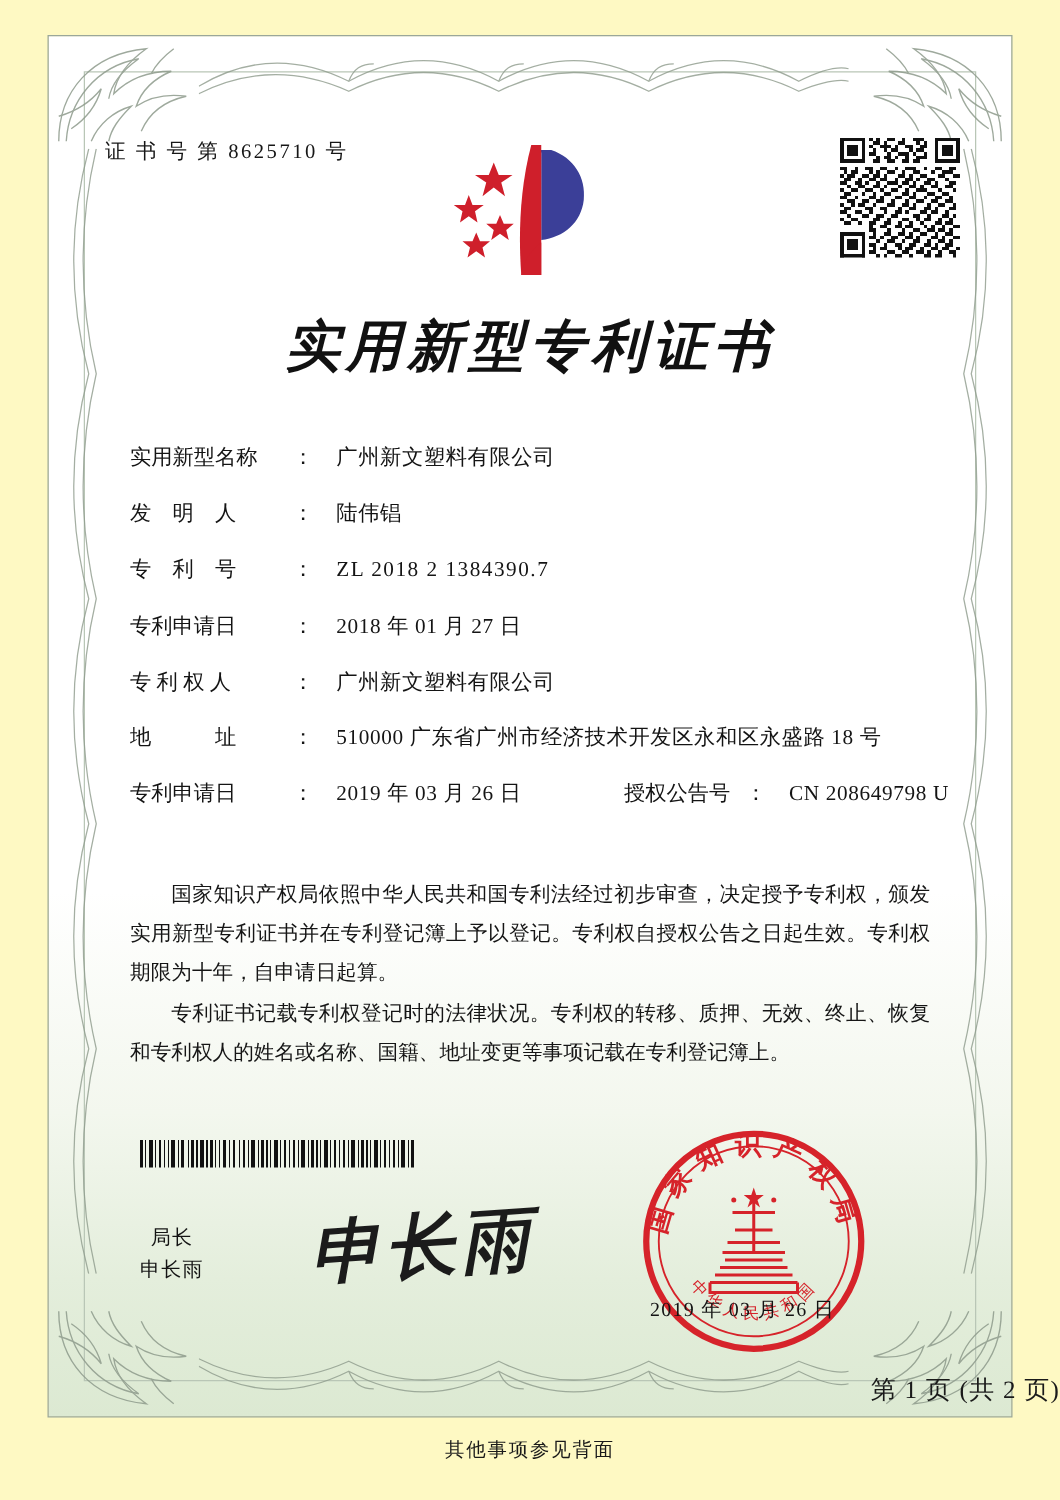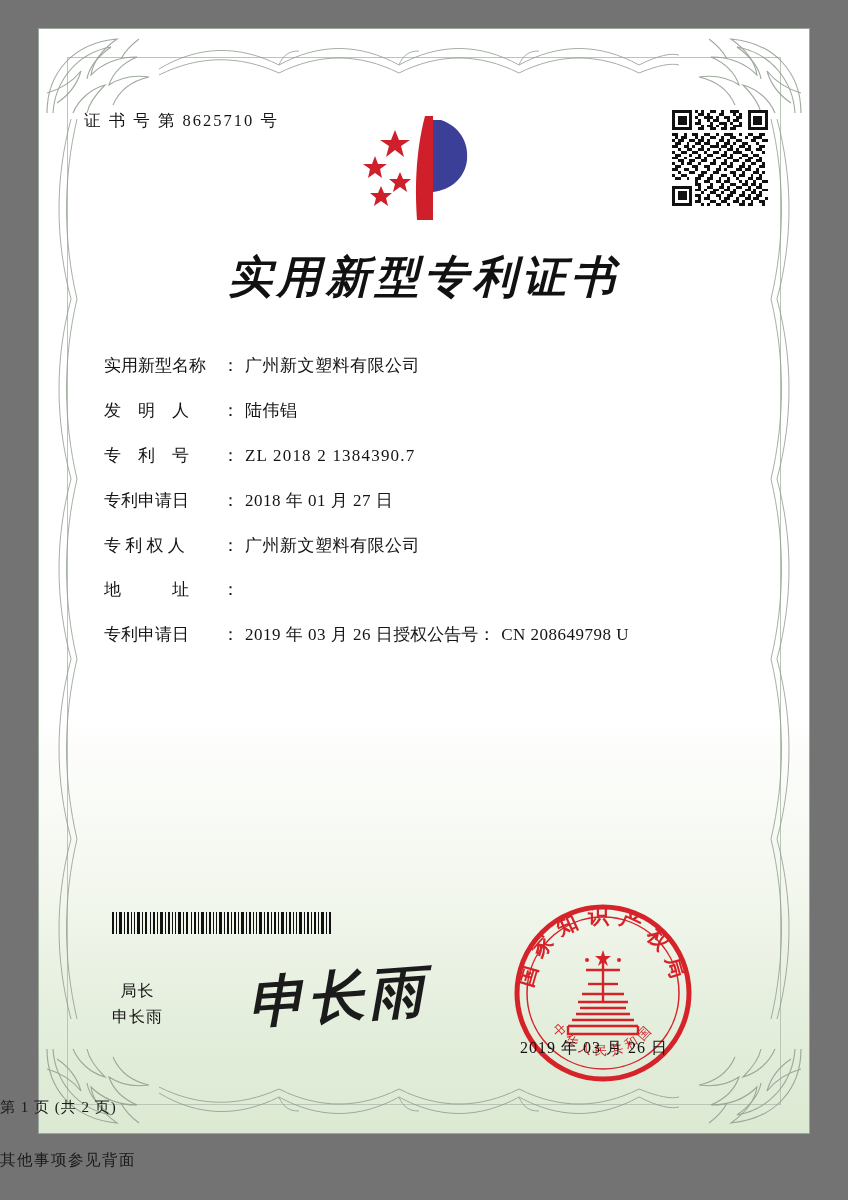--- a/index.html
+++ b/index.html
@@ -15,21 +15,21 @@
     position: relative;
     overflow: hidden;
   }
 
   
   .page {
     position: absolute;
     left: 0; top: 0;
     width: 848px;
     height: 1200px;
-    background: #737373;
+    background: #fef9c3;
   }
 
   .cert-frame {
     position: absolute;
     left: 38px;
     top: 28px;
     width: 772px;
     height: 1106px;
     box-sizing: border-box;
     border: 1px solid #9aa79a;
@@ -130,31 +130,33 @@
     width: 640px;
   }
   .field-row {
     display: flex;
     align-items: flex-start;
     font-size: 17px;
     line-height: 1.2;
     margin-bottom: 24.5px;
     color: #141414;
     white-space: nowrap;
+    gap: 12px;
   }
   .field-label {
     width: 118px;
     flex: 0 0 118px;
     letter-spacing: 0px;
   }
   .field-colon { margin-right: 6px; }
   .field-value { letter-spacing: 0.5px; }
   .field-value.mono-sp { letter-spacing: 1.2px; }
 
   .field-row.dual .second-label {
+    margin-left: 70px;
   }
 
   
   .body-text {
     position: absolute;
     left: 104px;
     top: 700px;
     width: 640px;
     font-size: 16.5px;
     line-height: 31px;
@@ -217,30 +219,31 @@
     color: #141414;
     white-space: nowrap;
   }
 
   
   .page-num {
     position: absolute;
     left: 0;
     right: 0;
     top: 1098px;
-    text-align: left;
-    font-size: 15px;
+    text-align: right;
+    font-size: 20px;
     letter-spacing: 1px;
     color: #1a1a1a;
   }
   .back-note {
     position: absolute;
     left: 0;
     right: 0;
     top: 1150px;
+    text-align: center;
     font-size: 15.5px;
     letter-spacing: 1.5px;
     color: #1a1a1a;
   }
 </style>
 </head>
 <body>
 
 <div class="page">
   <div class="cert-frame">
@@ -618,31 +621,36 @@
       <span class="field-value">2018 年 01 月 27 日</span>
     </div>
     <div class="field-row">
       <span class="field-label">专 利 权 人</span>
       <span class="field-colon">：</span>
       <span class="field-value">广州新文塑料有限公司</span>
     </div>
     <div class="field-row">
       <span class="field-label">地　　　址</span>
       <span class="field-colon">：</span>
+      <span class="field-value">510000 广东省广州市经济技术开发区永和区永盛路 18 号</span>
     </div>
     <div class="field-row dual">
       <span class="field-label">专利申请日</span>
       <span class="field-colon">：</span>
       <span class="field-value">2019 年 03 月 26 日</span>
       <span class="second-label">授权公告号</span>
       <span class="field-colon">：</span>
       <span class="field-value">CN 208649798 U</span>
     </div>
   </div>
 
+  <div class="body-text">
+    <p>国家知识产权局依照中华人民共和国专利法经过初步审查，决定授予专利权，颁发实用新型专利证书并在专利登记簿上予以登记。专利权自授权公告之日起生效。专利权期限为十年，自申请日起算。</p>
+    <p>专利证书记载专利权登记时的法律状况。专利权的转移、质押、无效、终止、恢复和专利权人的姓名或名称、国籍、地址变更等事项记载在专利登记簿上。</p>
+  </div>
 
   <svg class="barcode" viewBox="0 0 220 22" shape-rendering="crispEdges">
     <g fill="#111111">
       <rect x="0" y="0" width="2" height="22"></rect>
         <rect x="4" y="0" width="1" height="22"></rect>
       <rect x="7" y="0" width="3" height="22"></rect>
         <rect x="12" y="0" width="1" height="22"></rect>
       <rect x="15" y="0" width="2" height="22"></rect>
         <rect x="19" y="0" width="1" height="22"></rect>
       <rect x="22" y="0" width="1" height="22"></rect>

